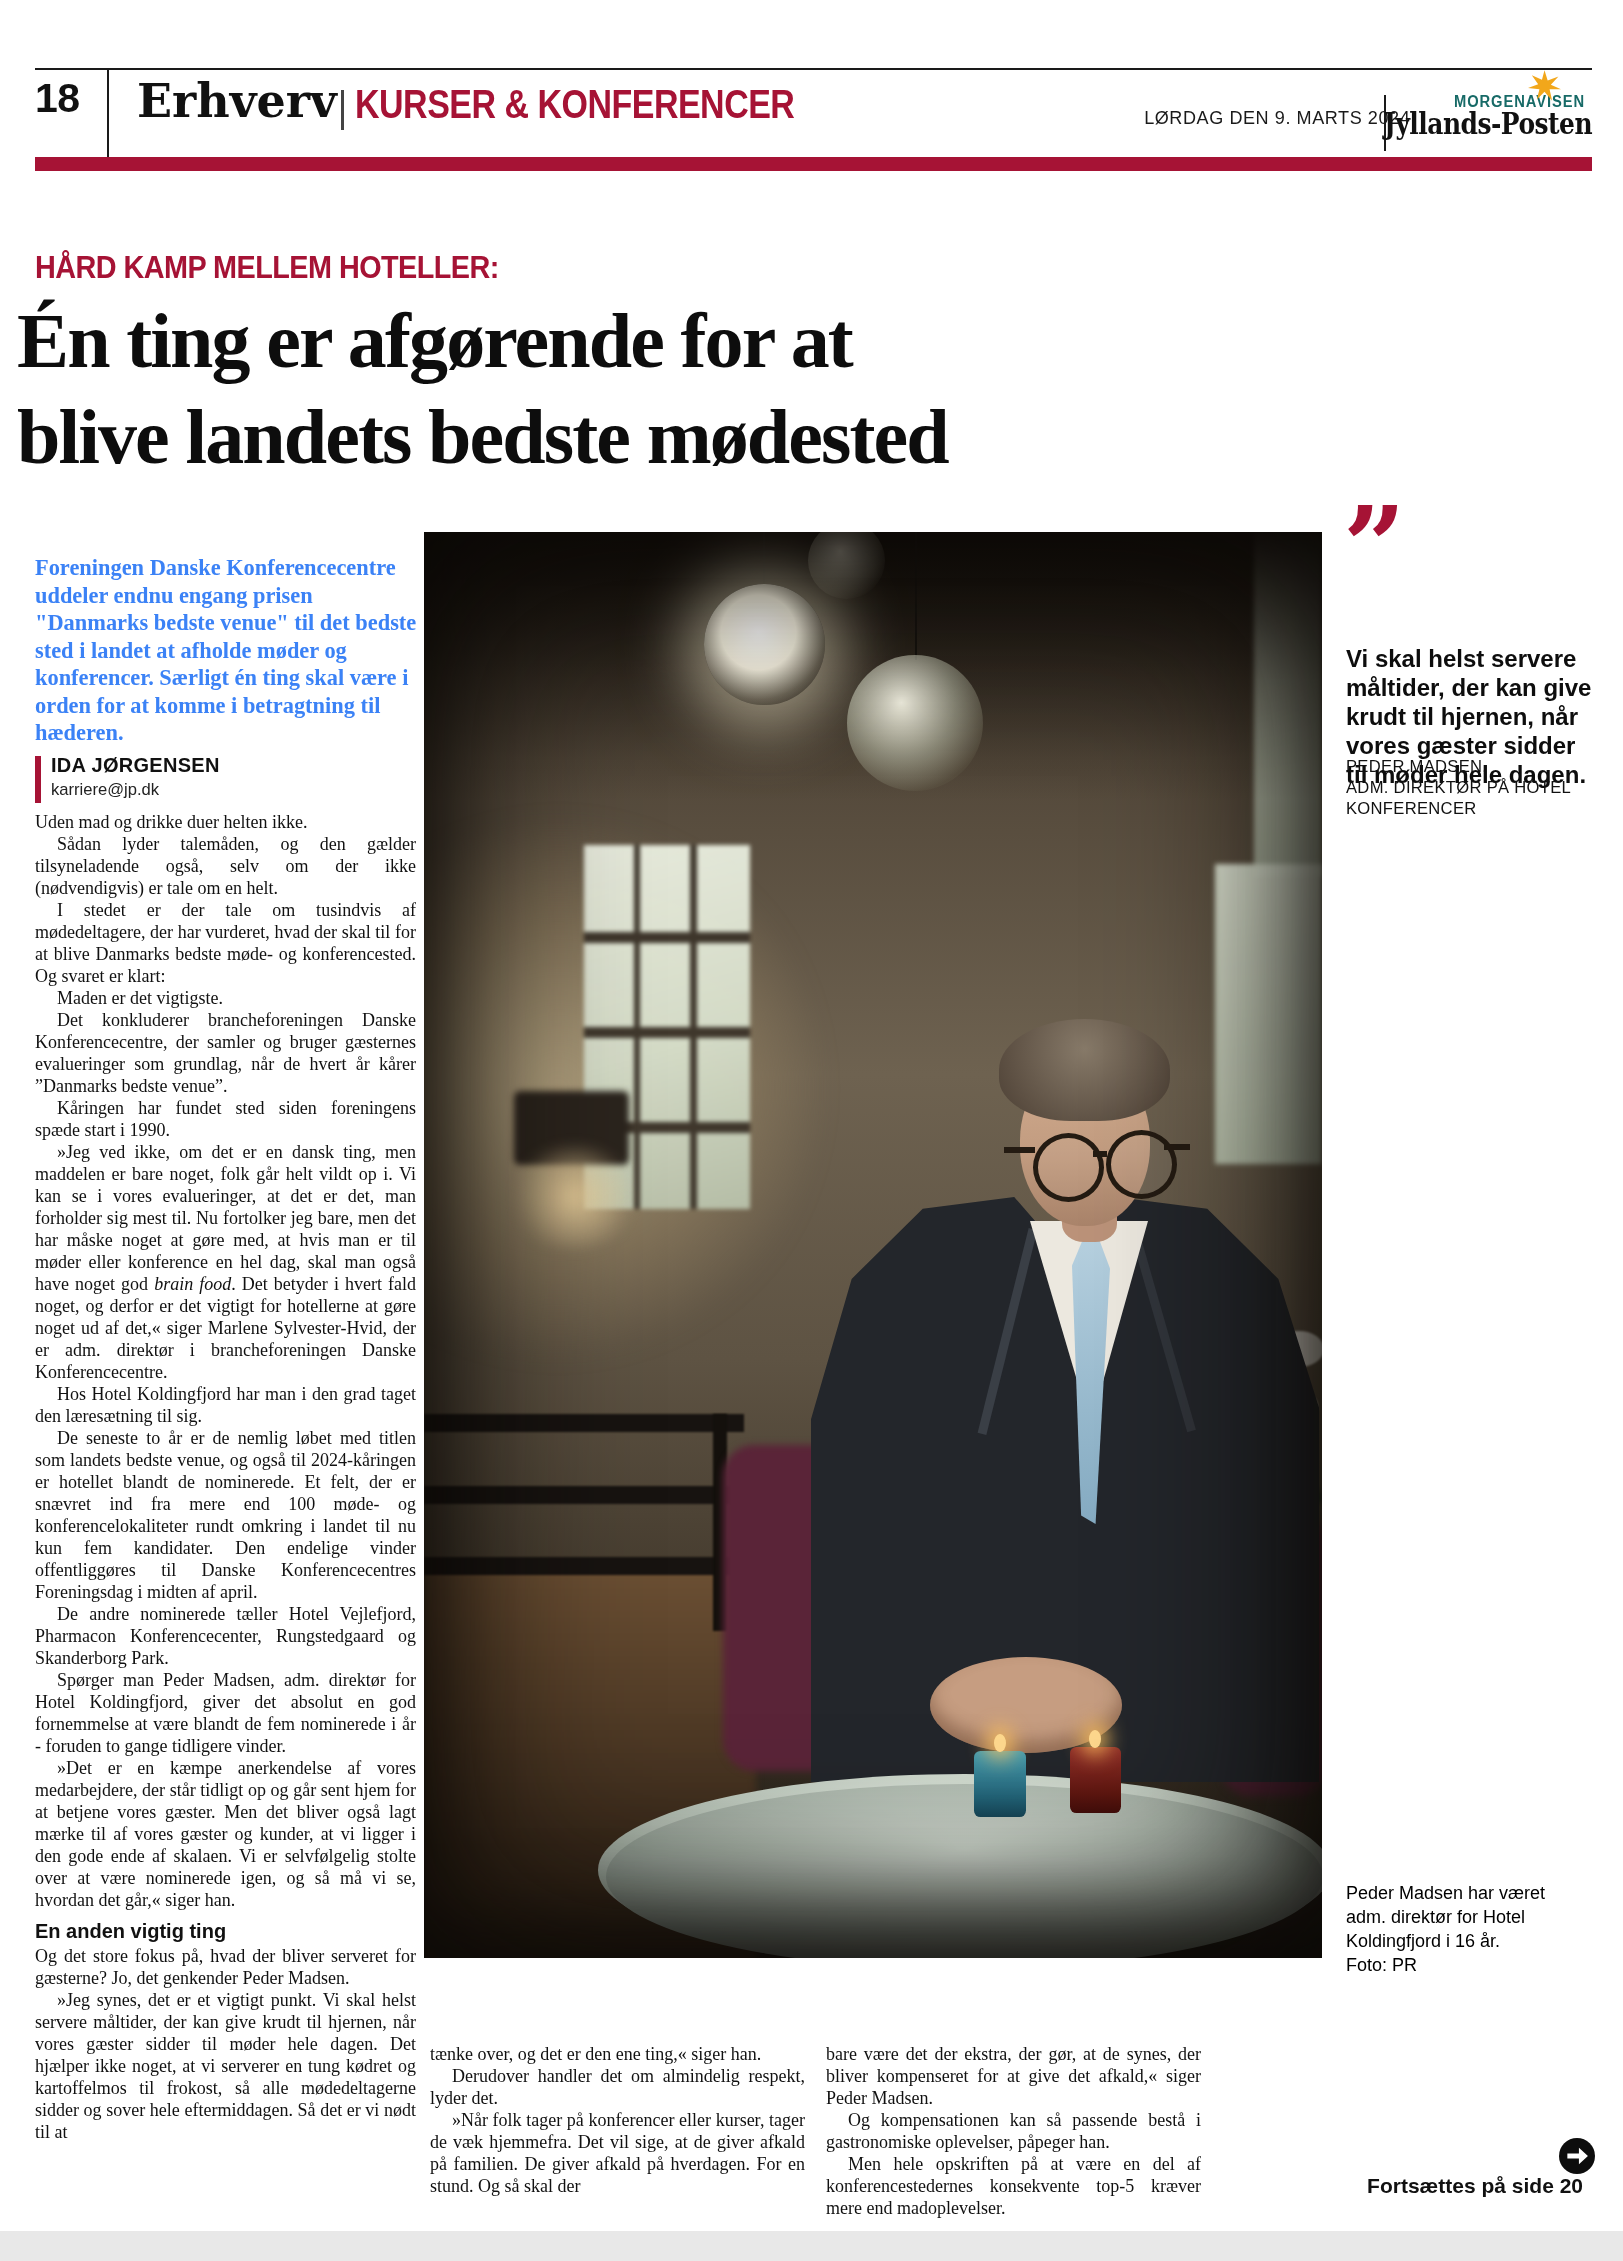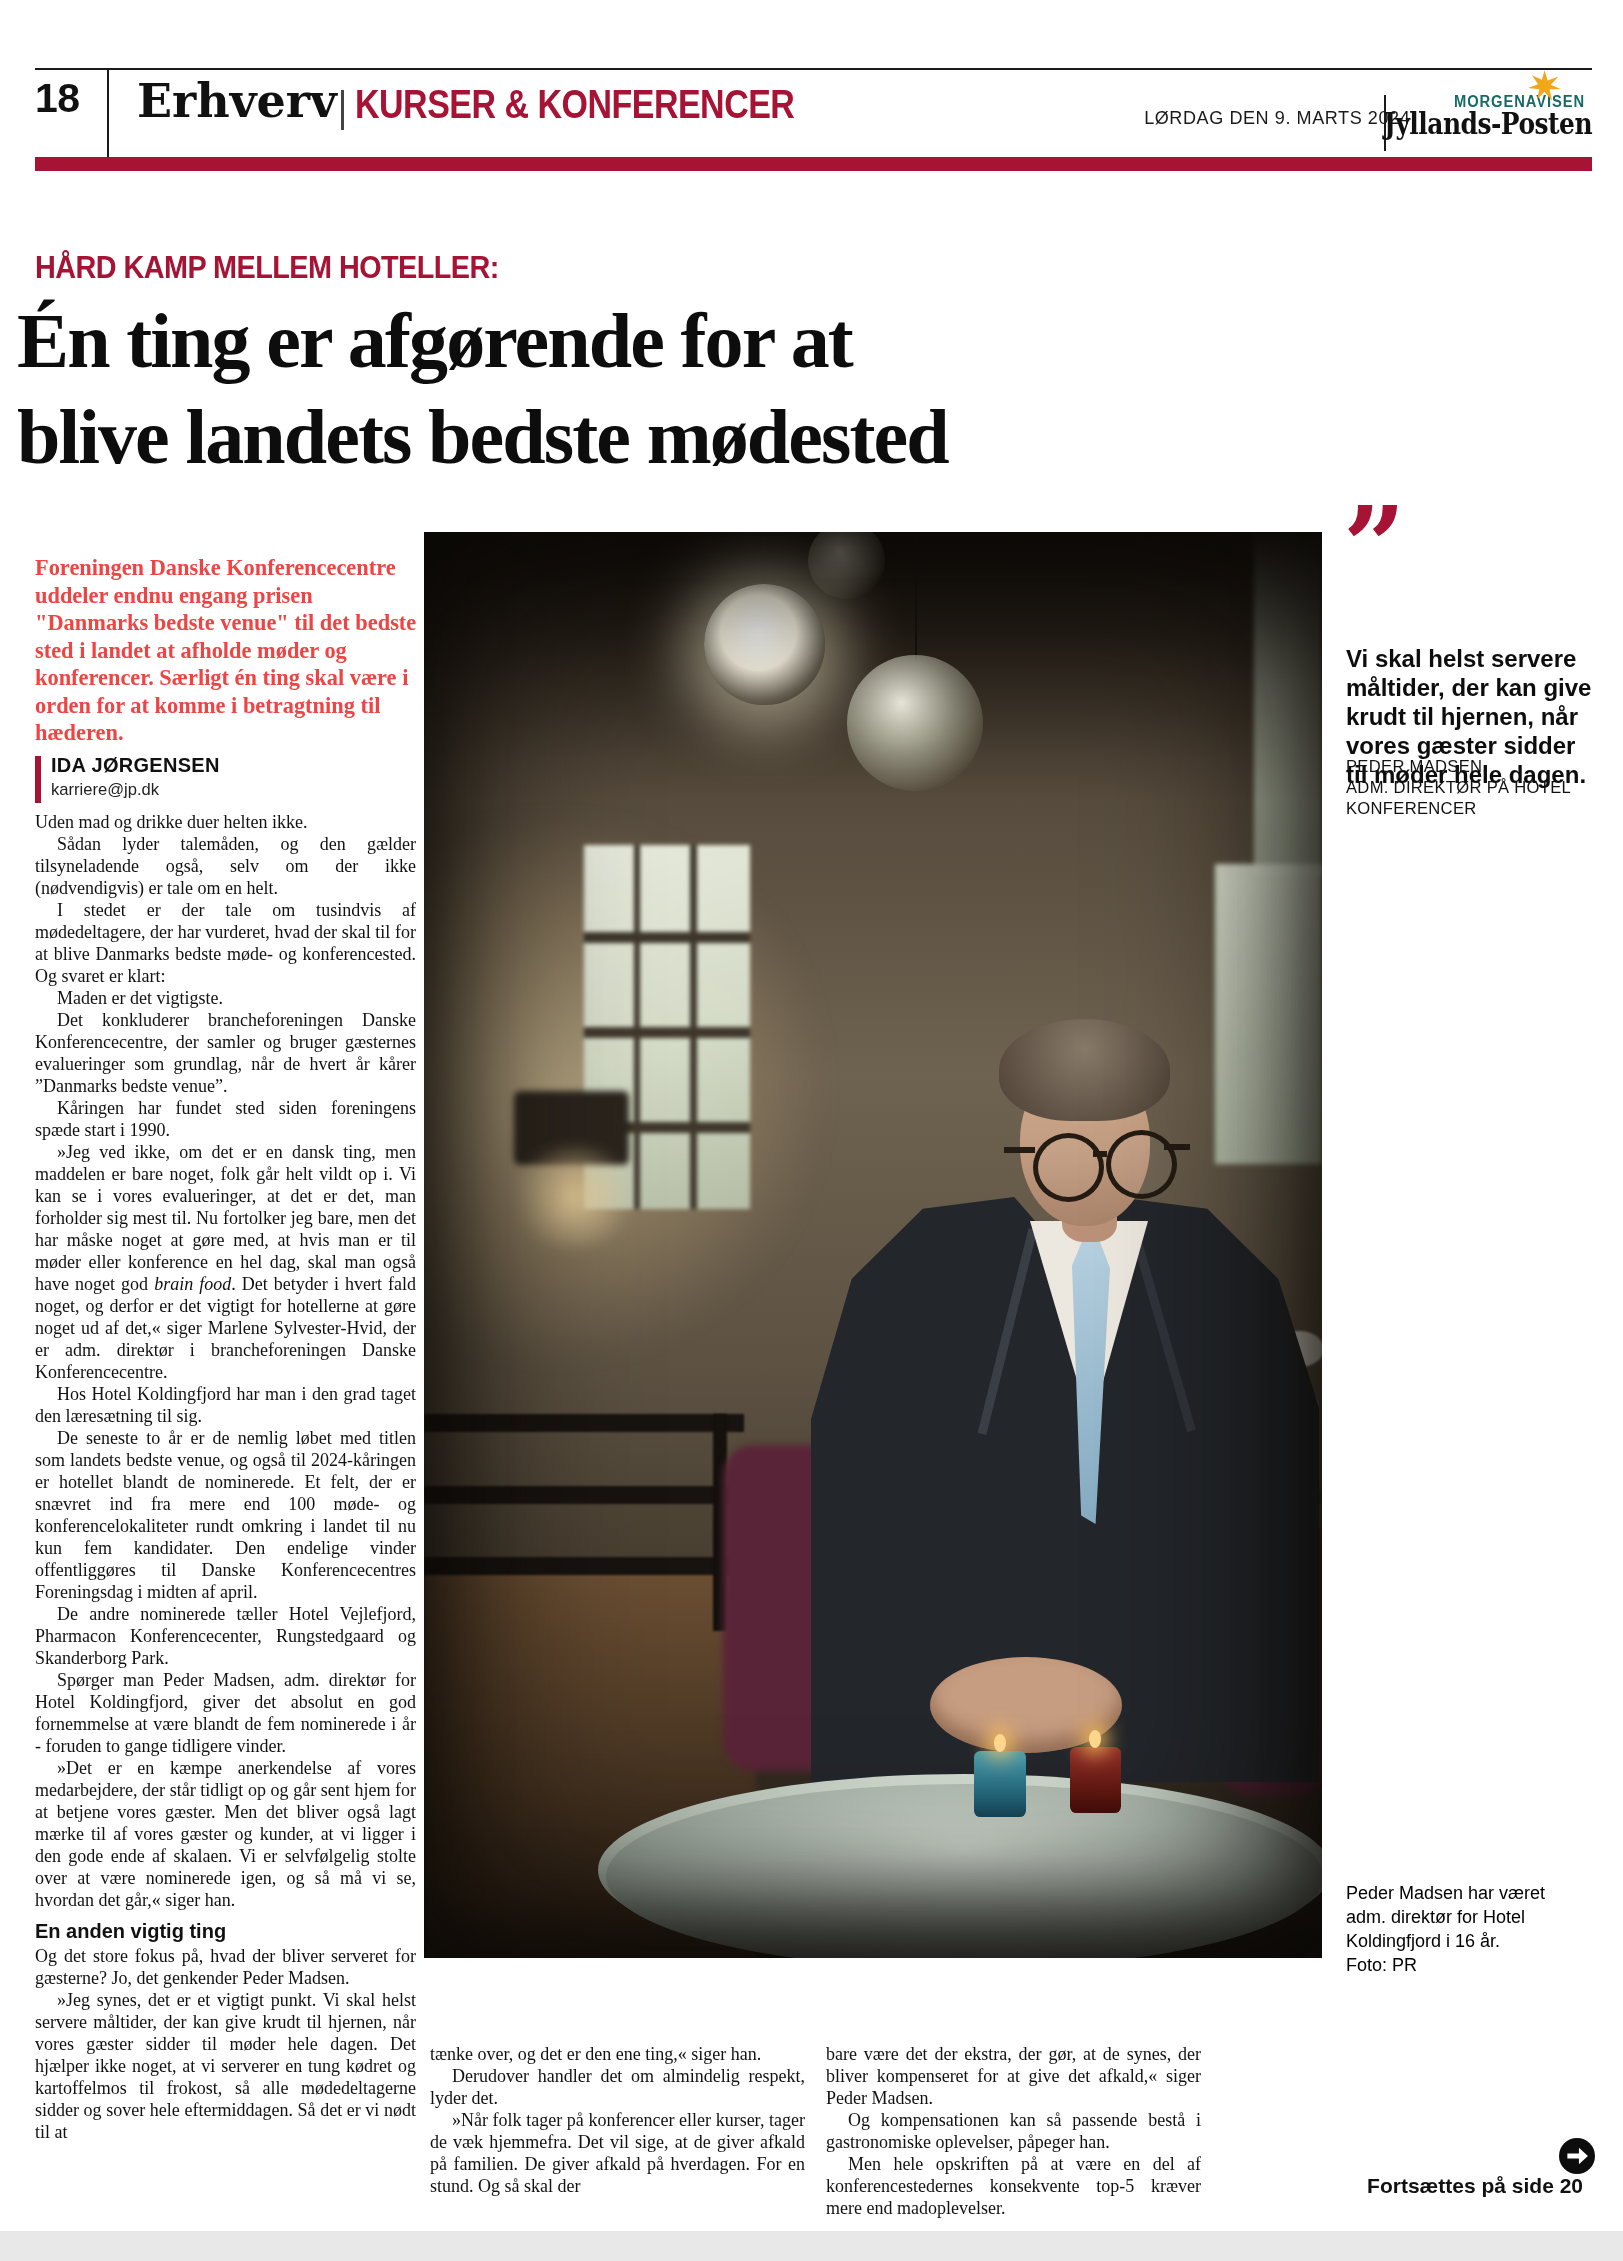--- a/index.html
+++ b/index.html
@@ -29,21 +29,21 @@
             letter-spacing:-0.6px;white-space:nowrap;}
   .star{left:1528px;top:70px;width:33px;height:31px;}
   .red-rule{left:35px;top:157px;width:1557px;height:14px;background:var(--accent);}
 
   
   .kicker{left:35px;top:249px;font-family:"Liberation Sans",sans-serif;font-weight:bold;font-size:32px;
           color:var(--accent);transform:scaleX(.9);transform-origin:left top;letter-spacing:-0.6px;
           white-space:nowrap;}
   .headline{left:17px;top:293px;width:1279px;font-weight:bold;font-size:78px;line-height:96px;
             letter-spacing:-1.9px;color:#0d0d0d;}
-  .lead{left:35px;top:554px;width:382px;font-weight:bold;font-size:22.4px;line-height:27.5px;color:#ef4444;}
+  .lead{left:35px;top:554px;width:382px;font-weight:bold;font-size:22.4px;line-height:27.5px;color:#3b82f6;}
   .byline-bar{left:35px;top:756px;width:5.8px;height:47px;background:var(--accent);}
   .byline-name{left:51px;top:754px;font-family:"Liberation Sans",sans-serif;font-weight:bold;font-size:20px;
                letter-spacing:0.3px;}
   .byline-email{left:51px;top:780px;font-family:"Liberation Sans",sans-serif;font-size:16.6px;color:#222;}
 
   
   .bodycol{font-size:18px;line-height:22px;text-align:justify;}
   .bodycol p{margin:0;}
   .bodycol p.ind{text-indent:22px;}
   .bodycol h3.subhead{margin:9px 0 2.6px 0;font-family:"Liberation Sans",sans-serif;font-weight:bold;

